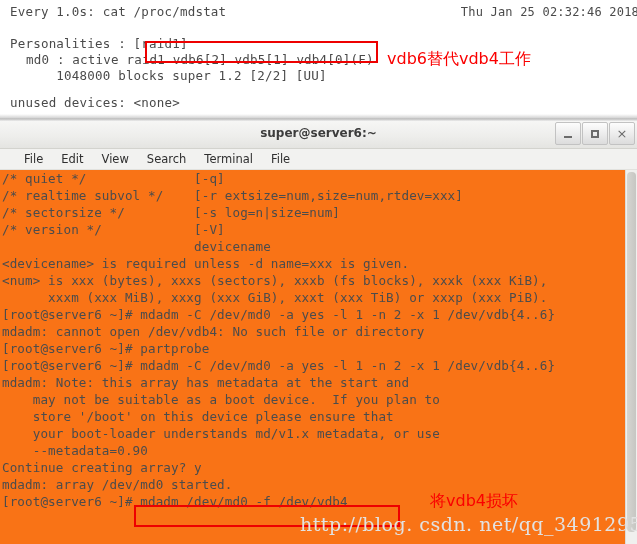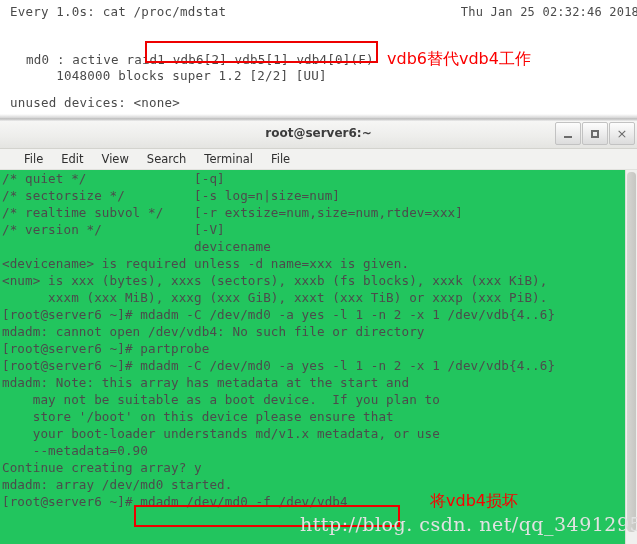--- a/index.html
+++ b/index.html
@@ -134,21 +134,21 @@
     font-size: 11.5px;
     color: #2f2f2f;
     padding: 0 9px;
     cursor: pointer;
     line-height: 19px;
   }
 
   #terminal-body {
     position: relative;
     height: 374px;
-    background: #22c55e;
+    background: #f97316;
     overflow: hidden;
   }
   #terminal-text {
     position: absolute;
     left: 2px; top: 0px;
     width: 625px;
   }
   .term-line {
     white-space: pre;
     font-family: "DejaVu Sans Mono", "Liberation Mono", monospace;
@@ -204,31 +204,32 @@
     pointer-events: none;
   }
 </style>
 </head>
 <body>
 
 <div id="watch-pane">
   <div class="watch-line" style="top:4px;">Every 1.0s: cat /proc/mdstat</div>
   <div class="watch-right" style="top:4px;">Thu Jan 25 02:32:46 2018</div>
 
+  <div class="watch-line" style="top:36px;">Personalities : [raid1]</div>
   <div class="watch-line" style="top:52px;padding-left:16px;">md0 : active raid1 vdb6[2] vdb5[1] vdb4[0](F)</div>
   <div class="watch-line" style="top:68px;">      1048000 blocks super 1.2 [2/2] [UU]</div>
   <div class="watch-line" style="top:95px;">unused devices: &lt;none&gt;</div>
 </div>
 
 <div id="pane-divider"></div>
 
 <div id="terminal-window">
 
   <div id="titlebar">
-    <div id="titlebar-title">root@server6:~</div>
+    <div id="titlebar-title">super@server6:~</div>
     <div id="window-controls">
       <div class="win-btn">
         <span class="glyph-min"></span>
       </div>
       <div class="win-btn">
         <span class="glyph-max"></span>
       </div>
       <div class="win-btn">
         <span class="glyph-close">×</span>
       </div>
@@ -240,22 +241,22 @@
     <div class="menu-item">Edit</div>
     <div class="menu-item">View</div>
     <div class="menu-item">Search</div>
     <div class="menu-item">Terminal</div>
     <div class="menu-item">File</div>
   </div>
 
   <div id="terminal-body">
     <div id="terminal-text">
       <div class="term-line">/* quiet */              [-q]</div>
+      <div class="term-line">/* realtime subvol */    [-r extsize=num,size=num,rtdev=xxx]</div>
       <div class="term-line">/* sectorsize */         [-s log=n|size=num]</div>
-      <div class="term-line">/* realtime subvol */    [-r extsize=num,size=num,rtdev=xxx]</div>
       <div class="term-line">/* version */            [-V]</div>
       <div class="term-line">                         devicename</div>
       <div class="term-line">&lt;devicename&gt; is required unless -d name=xxx is given.</div>
       <div class="term-line">&lt;num&gt; is xxx (bytes), xxxs (sectors), xxxb (fs blocks), xxxk (xxx KiB),</div>
       <div class="term-line">      xxxm (xxx MiB), xxxg (xxx GiB), xxxt (xxx TiB) or xxxp (xxx PiB).</div>
       <div class="term-line">[root@server6 ~]# mdadm -C /dev/md0 -a yes -l 1 -n 2 -x 1 /dev/vdb{4..6}</div>
       <div class="term-line">mdadm: cannot open /dev/vdb4: No such file or directory</div>
       <div class="term-line">[root@server6 ~]# partprobe</div>
       <div class="term-line">[root@server6 ~]# mdadm -C /dev/md0 -a yes -l 1 -n 2 -x 1 /dev/vdb{4..6}</div>
       <div class="term-line">mdadm: Note: this array has metadata at the start and</div>

